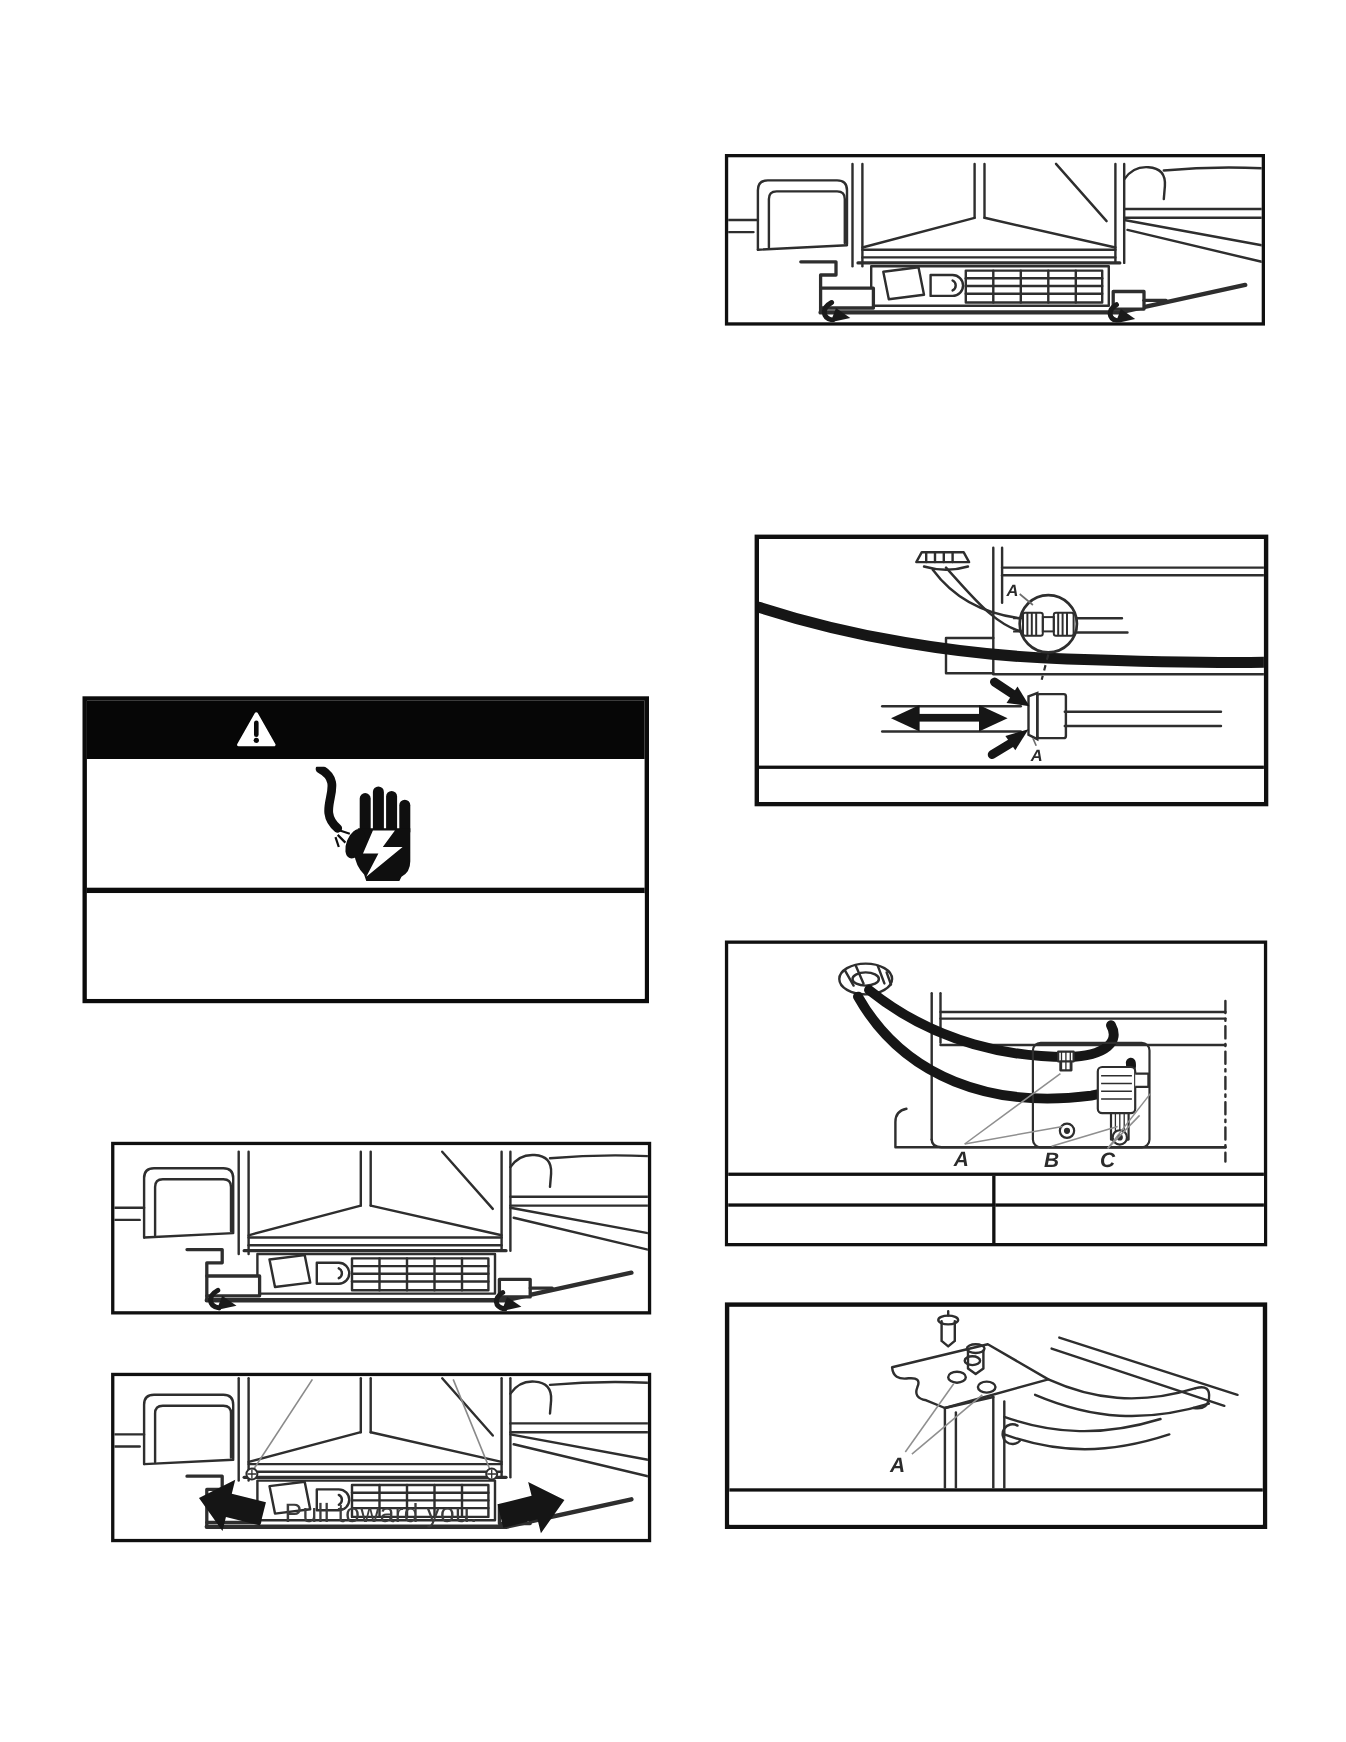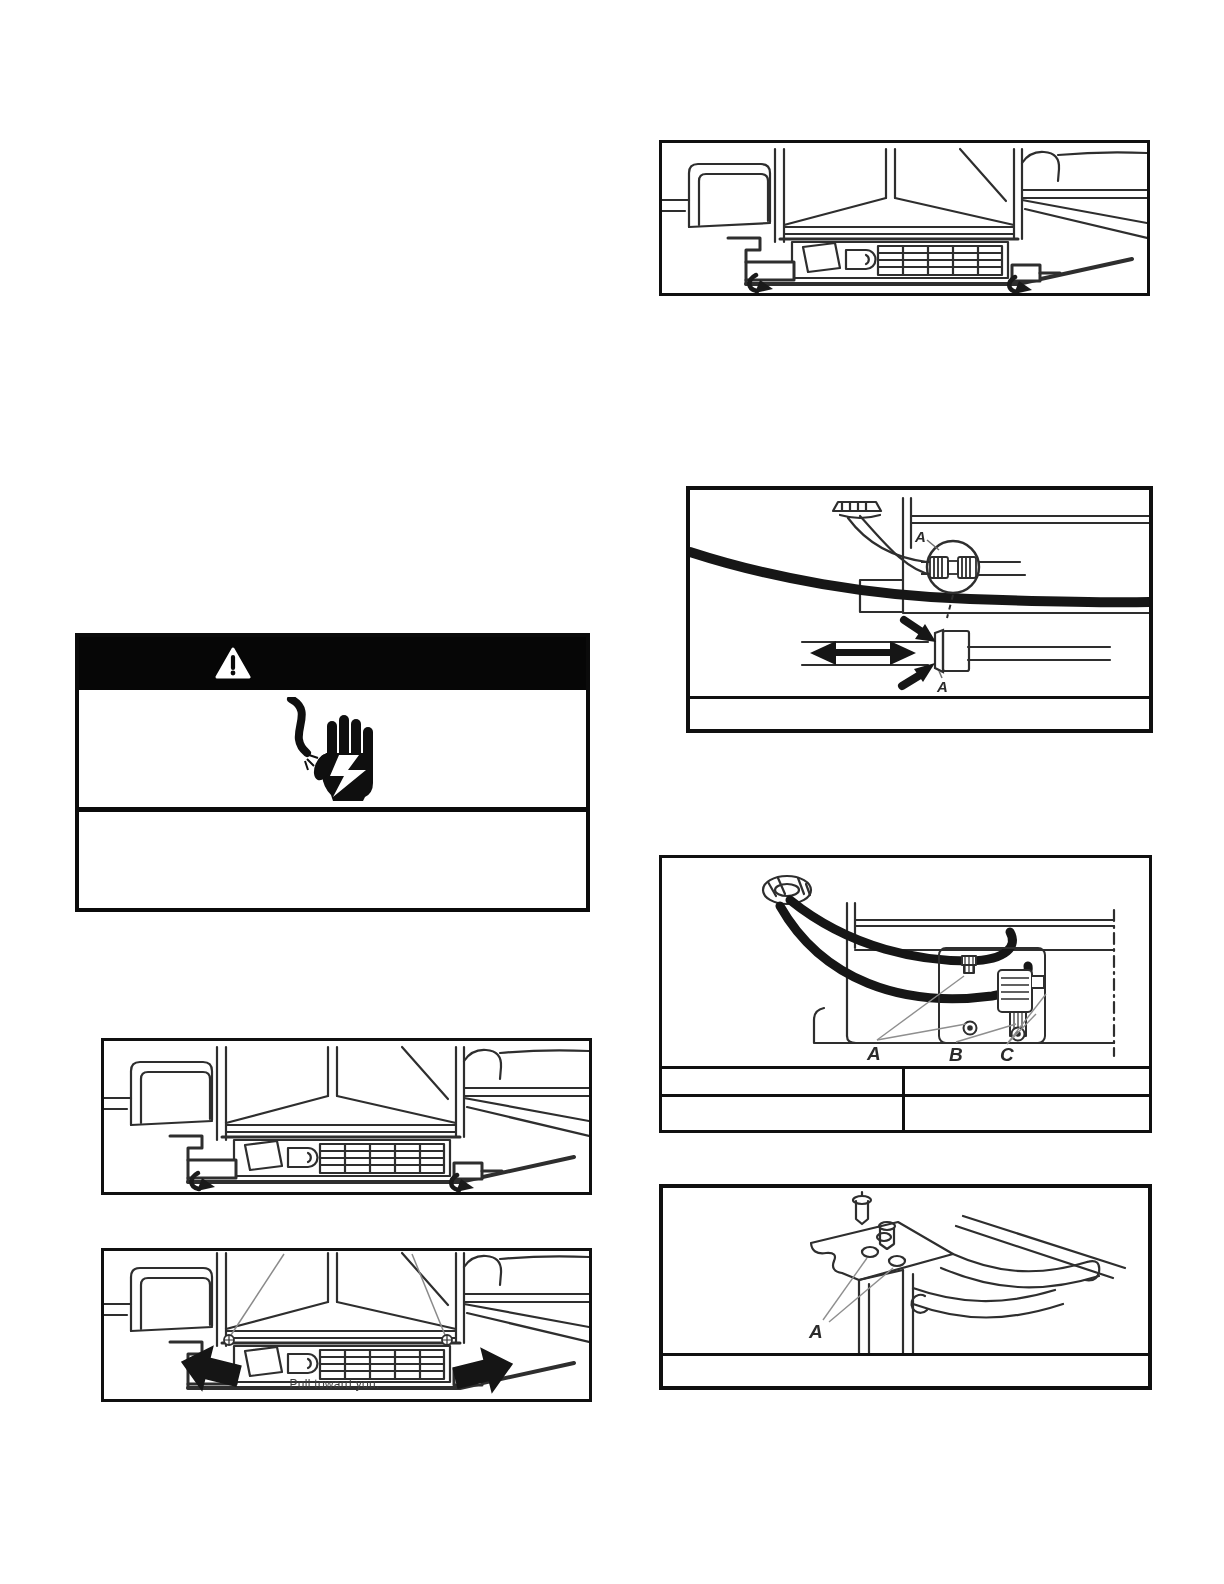--- a/index.html
+++ b/index.html
@@ -48,24 +48,24 @@
     height:53px; background:#060606; position:relative;
   }
   .warn-header .tri { position:absolute; left:136px; top:10px; }
   .warn-middle {
     height:117px;
     border-bottom:5px solid #0b0b0b;
     display:flex; align-items:center; justify-content:center;
   }
   .warn-bottom { height:96px; background:#fff; }
   .pull-caption {
-    position:absolute; left:4px; width:100%;
+    position:absolute; left:16px; width:100%;
     bottom:8px;
     text-align:center;
-    font-size:12px;
+    font-size:24px;
     color:#3c3c3c;
     letter-spacing:.3px;
     transform:translateX(-16px);
   }
   text.callout {
     font-family:"Liberation Sans", sans-serif;
     font-style:italic; font-weight:600;
     fill:#2b2b2b;
   }
 </style>

